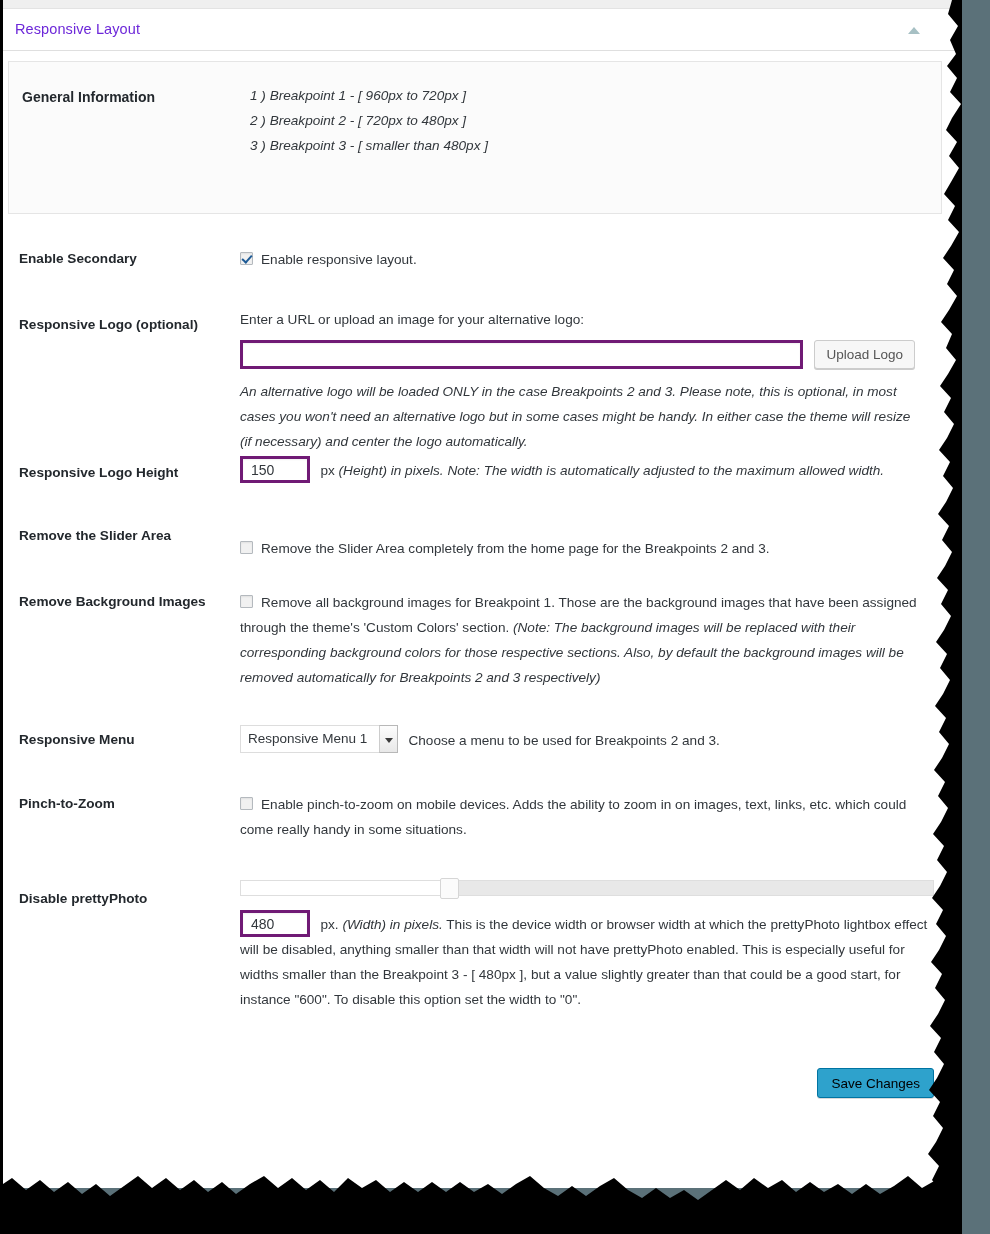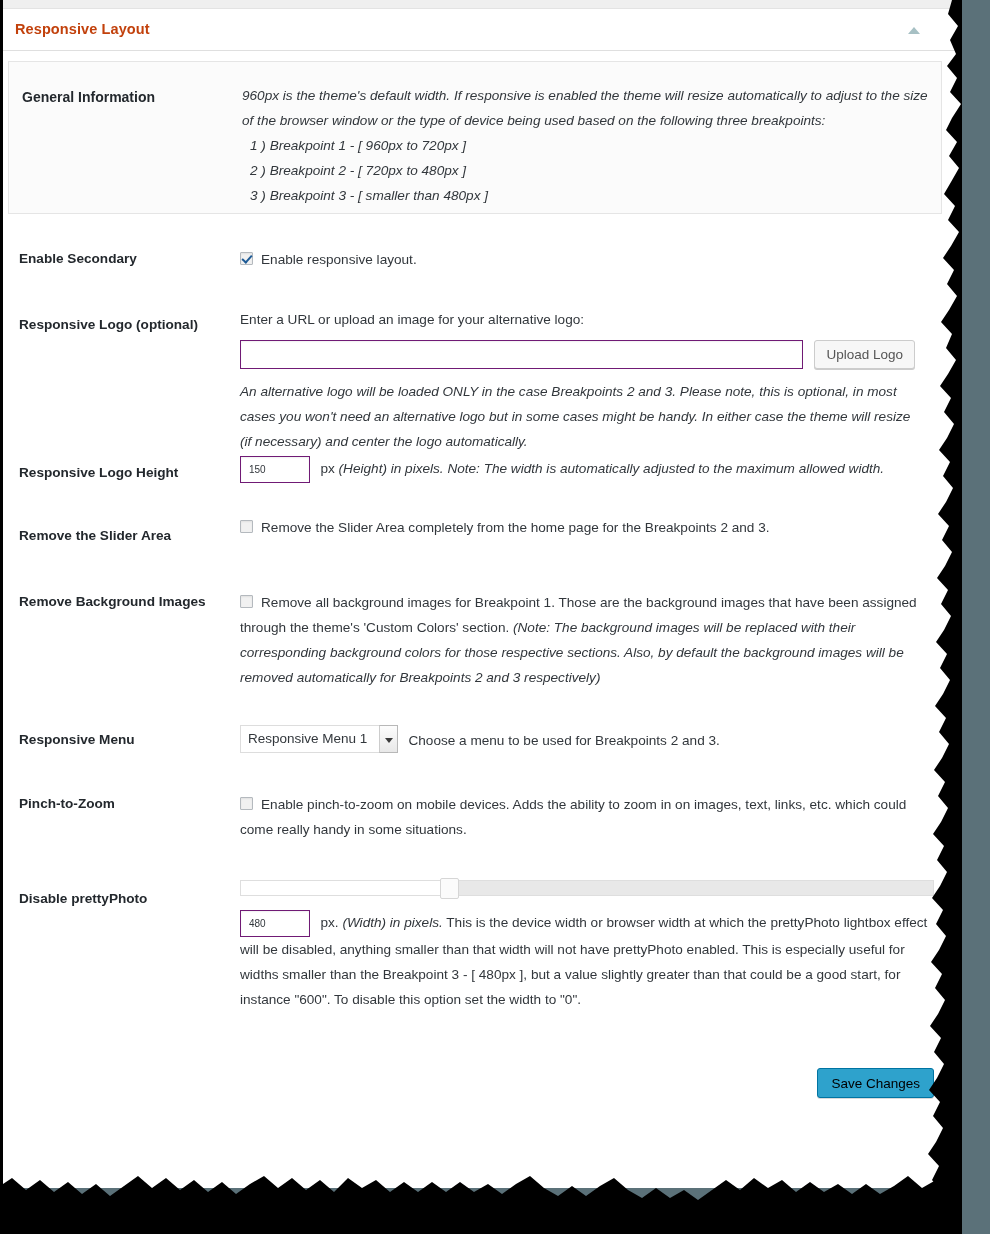--- a/index.html
+++ b/index.html
@@ -68,22 +68,22 @@
     width: 959px;
     height: 42px;
     border-bottom: 1px solid #dfdfdf;
     box-sizing: border-box;
   }
   .postbox-title {
     position: absolute;
     left: 12px;
     top: 12px;
     font-size: 14.5px;
-    font-weight: bold;
-    color: #c2410c;
+    font-weight: normal;
+    color: #6d28d9;
     letter-spacing: 0.1px;
   }
   .toggle-arrow {
     position: absolute;
     right: 42px;
     top: 18px;
     width: 0; height: 0;
     border-left: 6px solid transparent;
     border-right: 6px solid transparent;
     border-bottom: 7px solid #a7c0c4;
@@ -184,25 +184,25 @@
   .cb-line {
     font-size: 13.6px;
     color: #32373c;
     line-height: 25px;
   }
   .cb-line .cbtext { margin-left: 8px; }
 
   
   input.txt {
     box-sizing: border-box;
-    border: 1px solid #701a75;
+    border: 3px solid #701a75;
     background: #fff;
     color: #32373c;
     font-family: "Liberation Sans", sans-serif;
-    font-size: 10px;
+    font-size: 14px;
     padding: 0 8px;
     border-radius: 0;
     box-shadow: inset 0 1px 2px rgba(0,0,0,.06);
     outline: none;
   }
   input.small-num {
     width: 70px;
     height: 27px;
   }
   input.url-input {
@@ -328,21 +328,20 @@
     <div class="postbox-header">
       <div class="postbox-title">Responsive Layout</div>
       <div class="toggle-arrow"></div>
     </div>
 
     <div class="form-body">
 
       <div class="info-box">
         <div class="info-label">General Information</div>
         <div class="info-text">
-          <span>960px is the theme's default width. If responsive is enabled the theme will resize automatically to adjust to the size of the browser window or the type of device being used based on the following three breakpoints:</span>
           <span class="bp">1 ) Breakpoint 1 - [ 960px to 720px ]</span>
           <span class="bp">2 ) Breakpoint 2 - [ 720px to 480px ]</span>
           <span class="bp">3 ) Breakpoint 3 - [ smaller than 480px ]</span>
         </div>
       </div>
 
       <div class="row" style="height:66px;">
         <div class="row-label" style="top:37px;">Enable Secondary</div>
         <div class="row-field" style="top:33px;">
           <div class="cb-line">
@@ -367,21 +366,21 @@
         <div class="row-label" style="top:27px;">Responsive Logo Height</div>
         <div class="row-field" style="top:18px;">
           <input class="txt small-num" type="text" value="150" style="">
           <span class="desc" style="margin-left:6px;">px </span><span class="desc desc-it">(Height) in pixels. Note: The width is automatically adjusted to the maximum allowed width.</span>
         </div>
       </div>
 
 
       <div class="row" style="height:66px;">
         <div class="row-label" style="top:24px;">Remove the Slider Area</div>
-        <div class="row-field" style="top:11px;">
+        <div class="row-field" style="top:32px;">
           <div class="cb-line">
             <span class="cb"></span><span class="cbtext">Remove the Slider Area completely from the home page for the Breakpoints 2 and 3.</span>
           </div>
         </div>
       </div>
 
       <div class="row" style="height:142px;">
         <div class="row-label" style="top:24px;">Remove Background Images</div>
         <div class="row-field" style="top:20px;width:700px;">
           <div class="cb-line">

